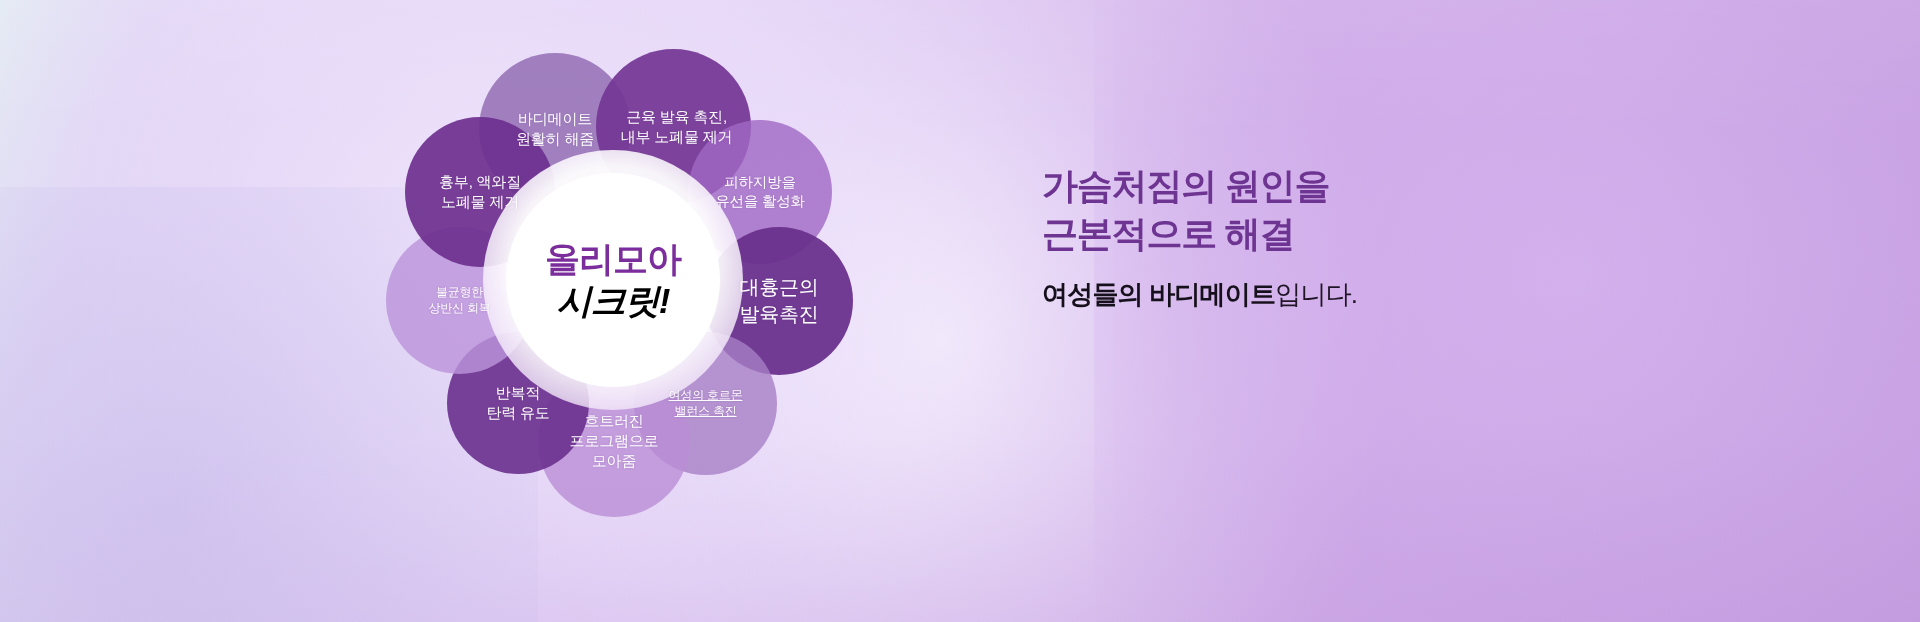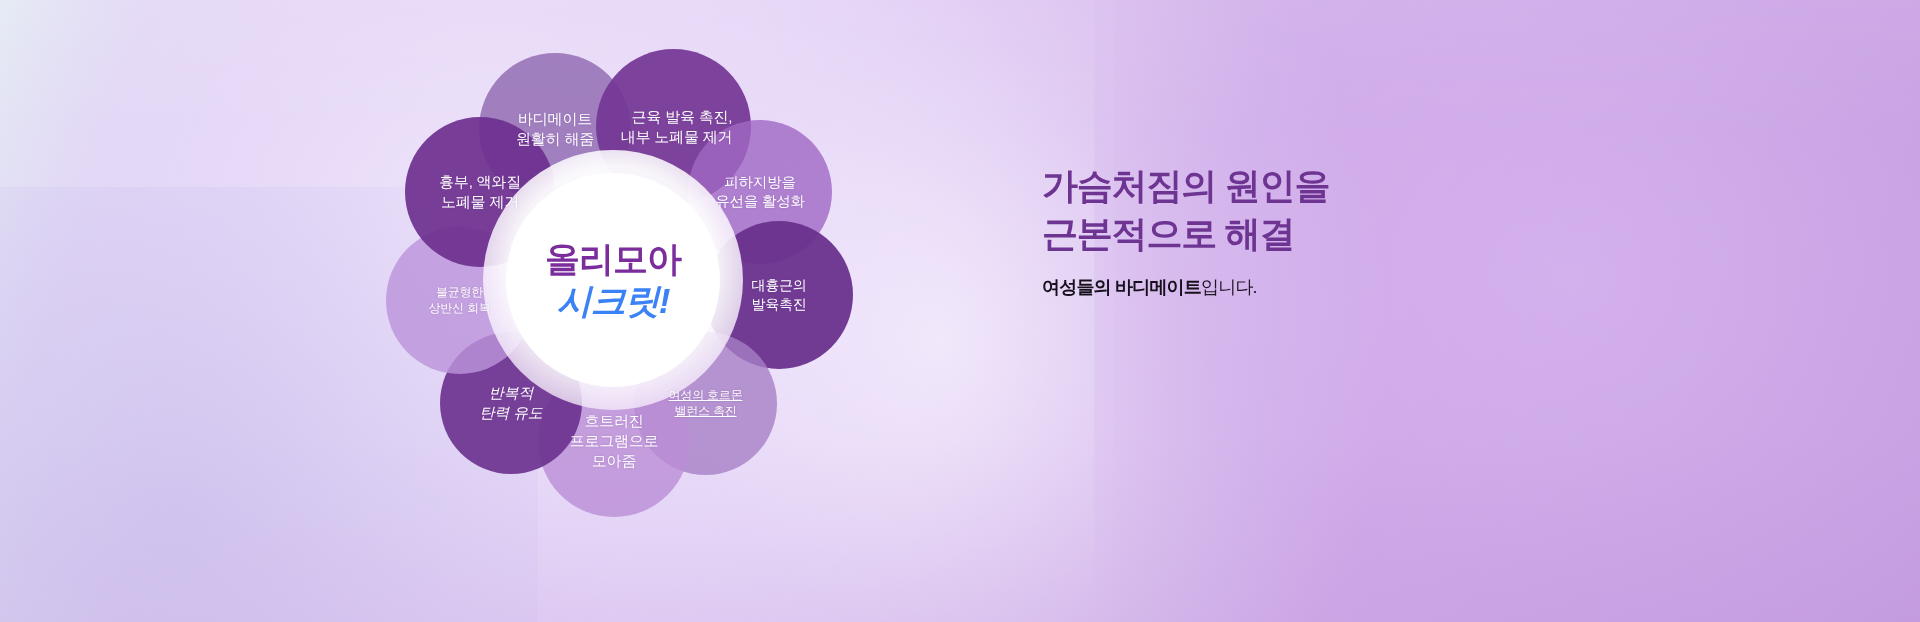--- a/index.html
+++ b/index.html
@@ -113,31 +113,31 @@
     position: relative;
     z-index: 2;
     text-shadow: 0 0 2px rgba(90,40,130,0.25);
   }
 
   
   .p-metabolism   { left:104px; top:  8px; width:152px; height:152px;
                     background: rgba(140,100,174,0.78); font-size:15px; }
   .p-muscle       { left:221px; top:  4px; width:155px; height:155px;
                     background: rgba(116, 55,148,0.93); font-size:15px;
-                    padding-left: 6px; text-align: right; }
+                    padding-left: 6px; }
   .p-mammary      { left:313px; top: 75px; width:144px; height:144px;
                     background: rgba(160,104,196,0.80); font-size:14.5px; }
-  .p-pectoral     { left:330px; top:176px; width:148px; height:148px;
-                    background: rgba(105, 48,140,0.94); font-size:14px; }
+  .p-pectoral     { left:330px; top:182px; width:148px; height:148px;
+                    background: rgba(105, 48,140,0.94); font-size:20px; }
   .p-hormone      { left:259px; top:287px; width:143px; height:143px;
                     background: rgba(168,128,198,0.80); font-size:12px;text-decoration:underline; }
   .p-fat          { left:163px; top:320px; width:152px; height:152px;
                     background: rgba(186,141,214,0.80); font-size:15px; }
-  .p-elastic      { left: 65px; top:287px; width:142px; height:142px;
-                    background: rgba(110, 52,144,0.93); font-size:15px;font-style:italic; }
+  .p-elastic      { left: 72px; top:287px; width:142px; height:142px;
+                    background: rgba(110, 52,144,0.93); font-size:15px; }
   .p-balance      { left: 11px; top:182px; width:147px; height:147px;
                     background: rgba(188,148,219,0.82); font-size:12px; }
   .p-lymph        { left: 30px; top: 72px; width:150px; height:150px;
                     background: rgba(110, 48,143,0.93); font-size:15px; }
 
   .petal-ring {
     position: absolute;
     left: 108px;
     top: 105px;
     width: 260px;
@@ -168,21 +168,21 @@
     font-size: 35px;
     font-weight: 700;
     color: #7b2d9c;
     letter-spacing: -1px;
     line-height: 1.1;
   }
   .brand-line2 {
     font-size: 35px;
     font-weight: 700;
     font-style: italic;
-    color: #3b82f6;
+    color: #000000;
     letter-spacing: -1px;
     line-height: 1.1;
   }
 
   
   .copy {
     position: absolute;
     left: 1042px;
     top: 162px;
     width: 560px;
@@ -199,21 +199,21 @@
   .copy-body {
     font-size: 26px;
     color: #3a2a46;
     line-height: 1.62;
     letter-spacing: -0.8px;
     white-space: pre-line;
     margin: 0;
     font-weight: 400;
   }
   .copy-body-last {
-    font-size: 18px;
+    font-size: 26px;
     color: #1f1526;
     line-height: 1.62;
     letter-spacing: -0.8px;
     margin: 4px 0 0 0;
   }
   .copy-body-last b {
     font-weight: 700;
     color: #15101b;
   }
 </style>

